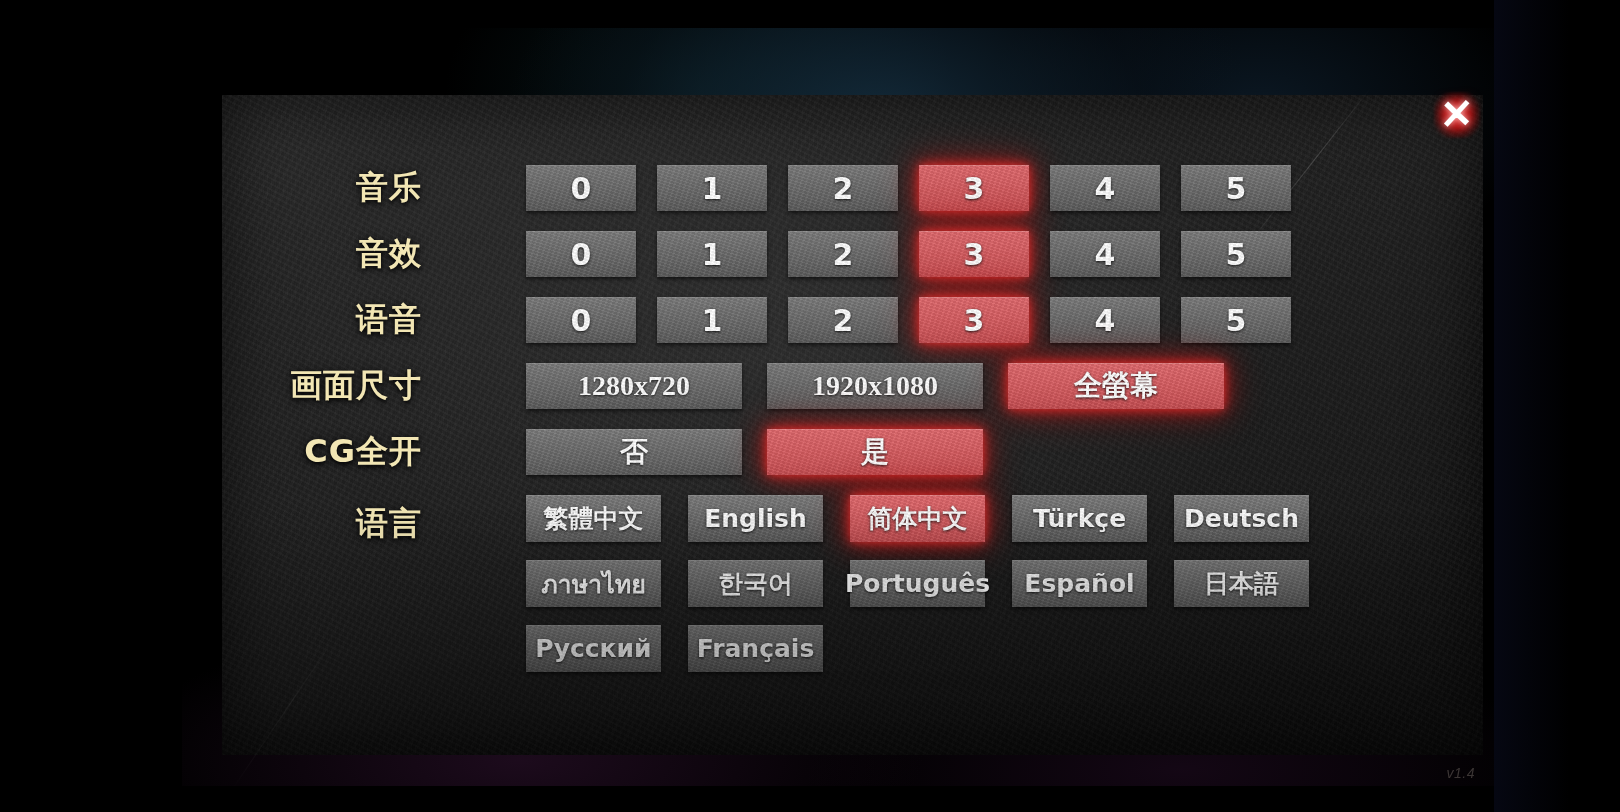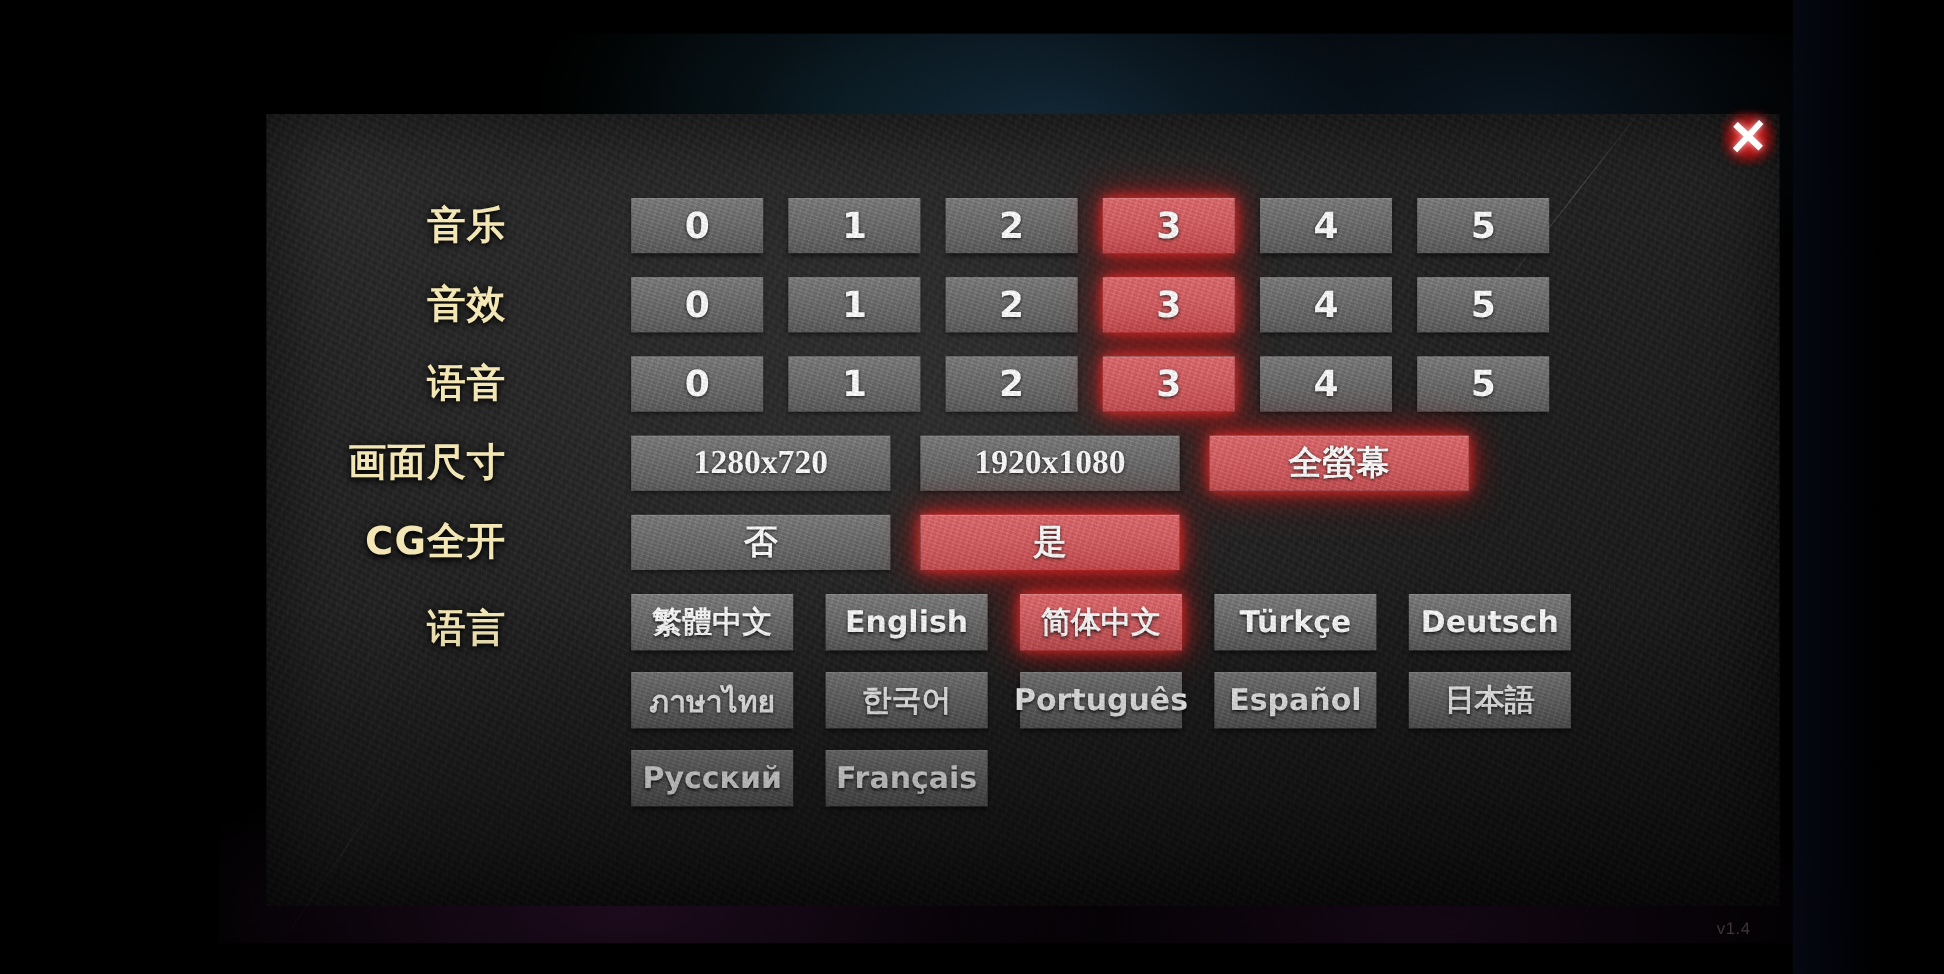--- a/index.html
+++ b/index.html
@@ -183,25 +183,26 @@
   #row-voice      { top:202px; }
   #row-screensize { top:268px; }
   #row-cgunlock   { top:334px; }
   #row-language   { top:400px; align-items:flex-start; }
   #row-language .row-label { margin-top:7px; }
   #row-language .row-options { margin-top:0; }
 
   
   #version-label {
     position:absolute;
-    right:24px; bottom:-26px;
+    right:8px; bottom:-26px;
     color:rgba(160,150,140,0.35);
     font-size:14px;
     letter-spacing:0.5px;
     font-family:"Liberation Sans", sans-serif;
+    font-style:italic;
   }
 </style>
 </head>
 <body>
 
 <div id="stage">
 
   <div class="bg-art"></div>
   <div class="bg-letterbox-top"></div>
   <div class="bg-letterbox-bottom"></div>

